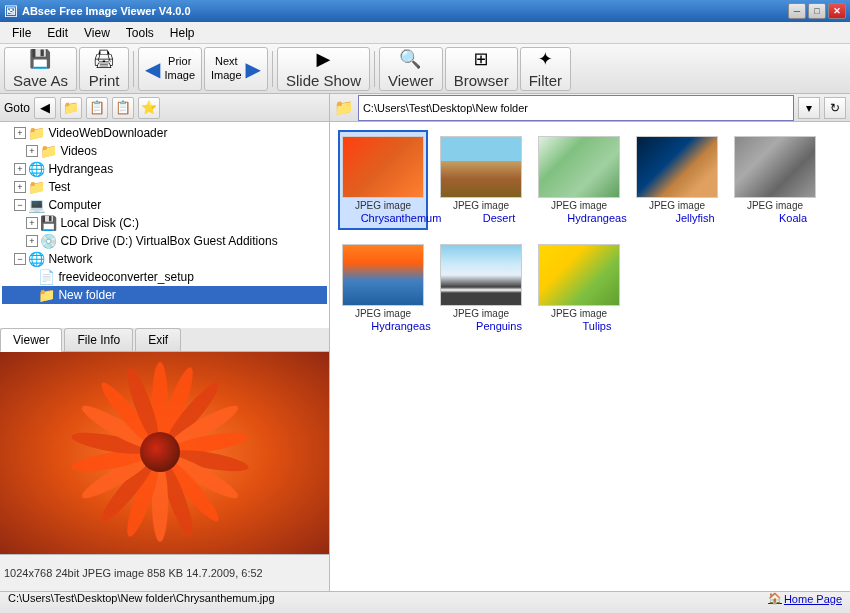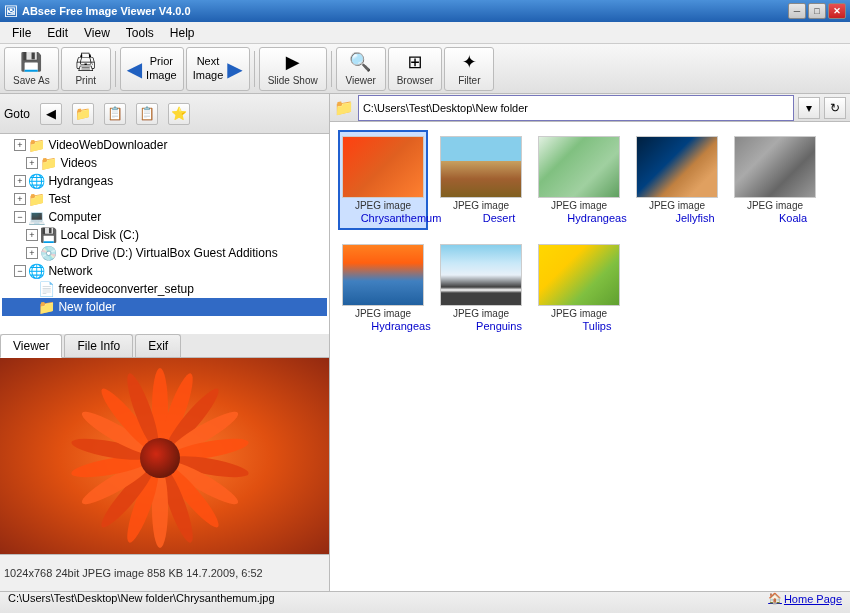--- a/index.html
+++ b/index.html
@@ -63,21 +63,21 @@
       min-width: 50px;
       height: 44px;
       background: linear-gradient(to bottom, #ffffff, #e8e8e8);
       border: 1px solid #bbb;
       border-radius: 3px;
       cursor: pointer;
       font-size: 11px;
       gap: 2px;
     }
     .toolbar-btn .btn-icon { font-size: 18px; }
-    .toolbar-btn .btn-label { font-size: 10px; color: #333; white-space: nowrap; }
+    .toolbar-btn .btn-label { font-size: 15px; color: #333; white-space: nowrap; }
     .toolbar-sep { width: 1px; height: 36px; background: #bbb; margin: 0 2px; }
     .nav-btn {
       display: flex;
       flex-direction: row;
       align-items: center;
       justify-content: center;
       padding: 4px 6px;
       height: 44px;
       background: linear-gradient(to bottom, #ffffff, #e8e8e8);
       border: 1px solid #bbb;
@@ -93,27 +93,27 @@
       width: 330px;
       min-width: 330px;
       display: flex;
       flex-direction: column;
       border-right: 1px solid #bbb;
       background: #ffffff;
     }
 
     
     .goto-bar {
-      height: 40px;
+      height: 28px;
       background: linear-gradient(to bottom, #f0f0f0, #e0e0e0);
       border-bottom: 1px solid #bbb;
       display: flex;
       align-items: center;
       padding: 0 4px;
-      gap: 10px;
+      gap: 4px;
       font-size: 12px;
     }
     .goto-btn {
       width: 22px; height: 22px;
       display: flex; align-items: center; justify-content: center;
       background: linear-gradient(to bottom, #fff, #e8e8e8);
       border: 1px solid #bbb;
       border-radius: 2px;
       cursor: pointer;
       font-size: 13px;

